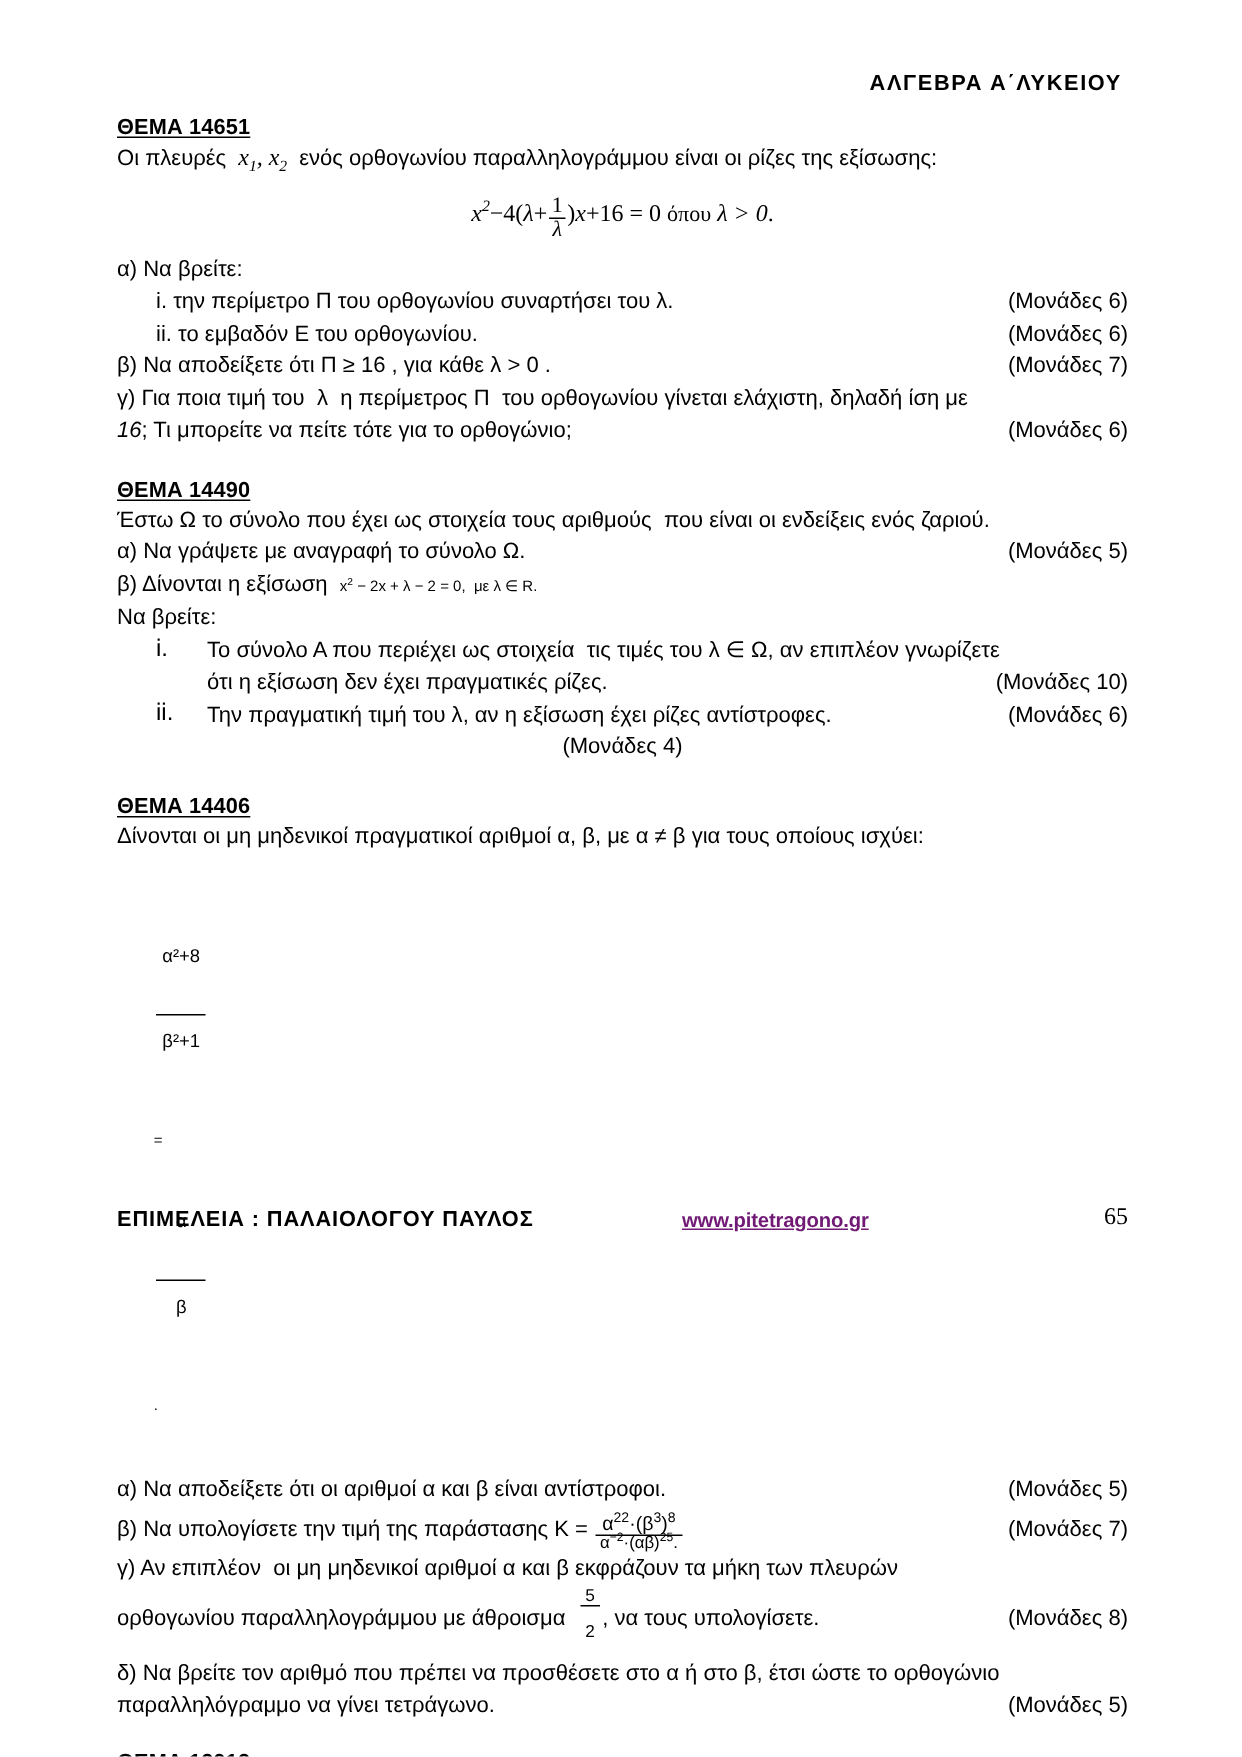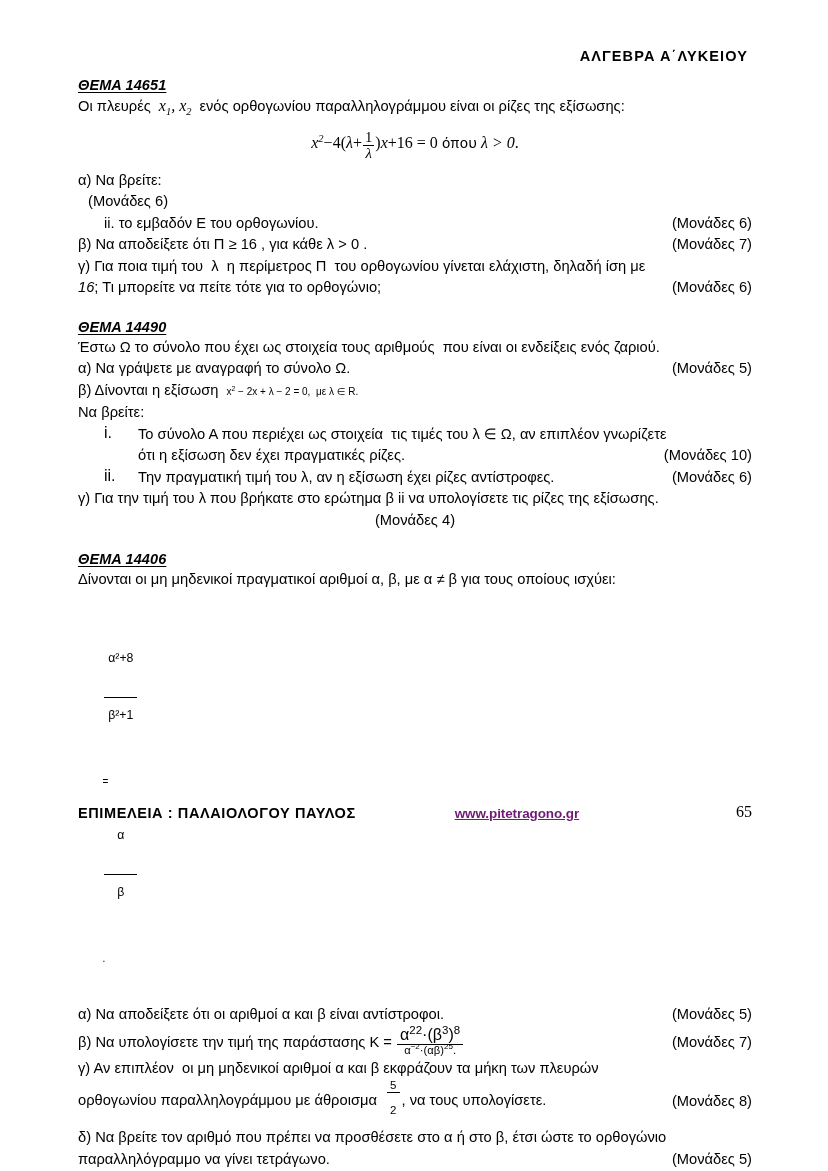--- a/index.html
+++ b/index.html
@@ -36,21 +36,20 @@
   }
 
   
   .theme-title {
     font-weight: bold;
     font-size: 14.5px;
     text-decoration: underline;
     text-underline-offset: 2px;
     margin: 0 0 2px 0;
     letter-spacing: 0.1px;
-    font-style: italic;
   }
   .section { margin-bottom: 0; }
   .sec-gap-1 { height: 20px; }
   .sec-gap-2 { height: 20px; }
   .sec-gap-3 { height: 18px; }
 
   
   .line {
     font-size: 14.7px;
     line-height: 21.5px;
@@ -96,21 +95,21 @@
     font-size: 16px;
   }
   .mth .op  { font-style: normal; }
   .mth .rm  { font-style: normal; }
   .mth sup {
     font-size: 0.66em;
     vertical-align: super;
     line-height: 0;
   }
   .greek-txt {
-    font-family: Liberation Mono, monospace;
+    font-family: Liberation Serif, serif;
     font-style: normal;
     font-size: 14.7px;
   }
 
   
   .frac {
     display: inline-block;
     vertical-align: -0.62em;
     text-align: center;
     line-height: 1.02;
@@ -140,21 +139,21 @@
   .sfrac .fr-d { display: block; padding: 11px 3px; border-top: 1.3px solid #000; font-size: 12.3px; }
   .sfrac-sm .fr-n, .sfrac-sm .fr-d { font-size: 11.5px; }
 
   .kfrac {
     display: inline-block;
     vertical-align: -0.5em;
     text-align: center;
     line-height: 1.06;
     margin: 0 1px;
   }
-  .kfrac .fr-n { display: block; padding: 0 3px; font-size: 16px; }
+  .kfrac .fr-n { display: block; padding: 0 3px; font-size: 13px; }
   .kfrac .fr-d { display: block; padding: 0 3px; border-top: 1.2px solid #000; font-size: 11.2px; }
   .kfrac sup { font-size: 0.72em; vertical-align: super; line-height: 0; }
   .jgap { height: 8px; }
 
   
   .footer {
     position: absolute;
     left: 78px;
     right: 76px;
     bottom: 42px;
@@ -197,20 +196,21 @@
 
     <div class="eq-center">
       <span class="mth">
         <span>x</span><sup>2</sup><span class="op">−4(</span><span>λ</span><span class="op">+</span><span class="frac"><span class="fr-n rm">1</span><span class="fr-d">λ</span></span><span class="op">)</span><span>x</span><span class="rm">+16 = 0</span>&nbsp;<span class="greek-txt">όπου</span>&nbsp;<span>λ &gt; 0</span><span class="rm">.</span>
       </span>
     </div>
 
     <div class="line">α) Να βρείτε:</div>
 
     <div class="row">
+      <span class="txt indent-1"><span>i.</span> <span>την περίμετρο Π  του ορθογωνίου συναρτήσει του λ.</span></span>
       <span class="pts">(Μονάδες 6)</span>
     </div>
 
     <div class="row">
       <span class="txt indent-1"><span>ii.</span> <span>το εμβαδόν Ε  του ορθογωνίου.</span></span>
       <span class="pts">(Μονάδες 6)</span>
     </div>
 
     <div class="row">
       <span class="txt">β) Να αποδείξετε ότι Π ≥ 16 , για κάθε  λ &gt; 0 .</span>
@@ -254,21 +254,20 @@
     </div>
 
     <div class="indent-roman">
       <span class="roman-label">ii.</span>
       <span class="roman-body row">
         <span class="txt">Την πραγματική τιμή  του λ, αν η εξίσωση έχει ρίζες αντίστροφες.</span>
         <span class="pts">(Μονάδες 6)</span>
       </span>
     </div>
 
-    <div class="line">γ) Για την τιμή του λ που βρήκατε στο ερώτημα β ii να υπολογίσετε τις ρίζες της εξίσωσης.</div>
     <div class="pts-right">(Μονάδες 4)</div>
   </div>
 
   <div class="sec-gap-2"></div>
 
   <div class="section">
     <div class="theme-title">ΘΕΜΑ 14406</div>
 
     <div class="line">Δίνονται οι μη μηδενικοί πραγματικοί αριθμοί α, β, με α ≠ β για τους οποίους ισχύει:</div>
 

